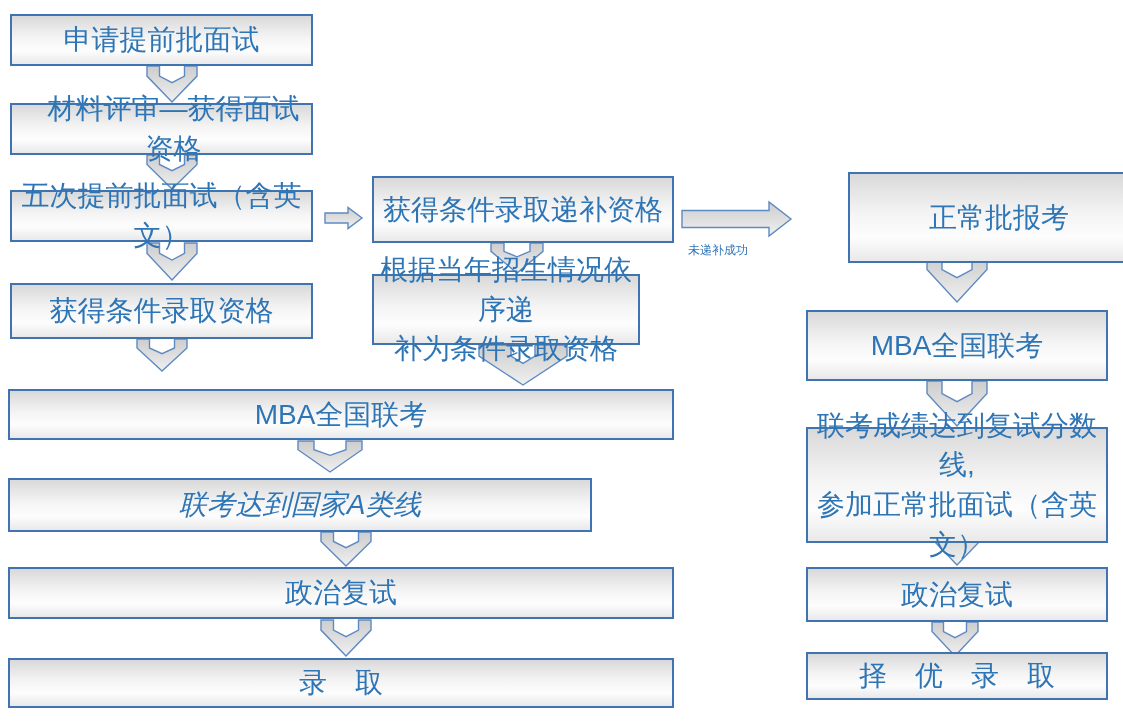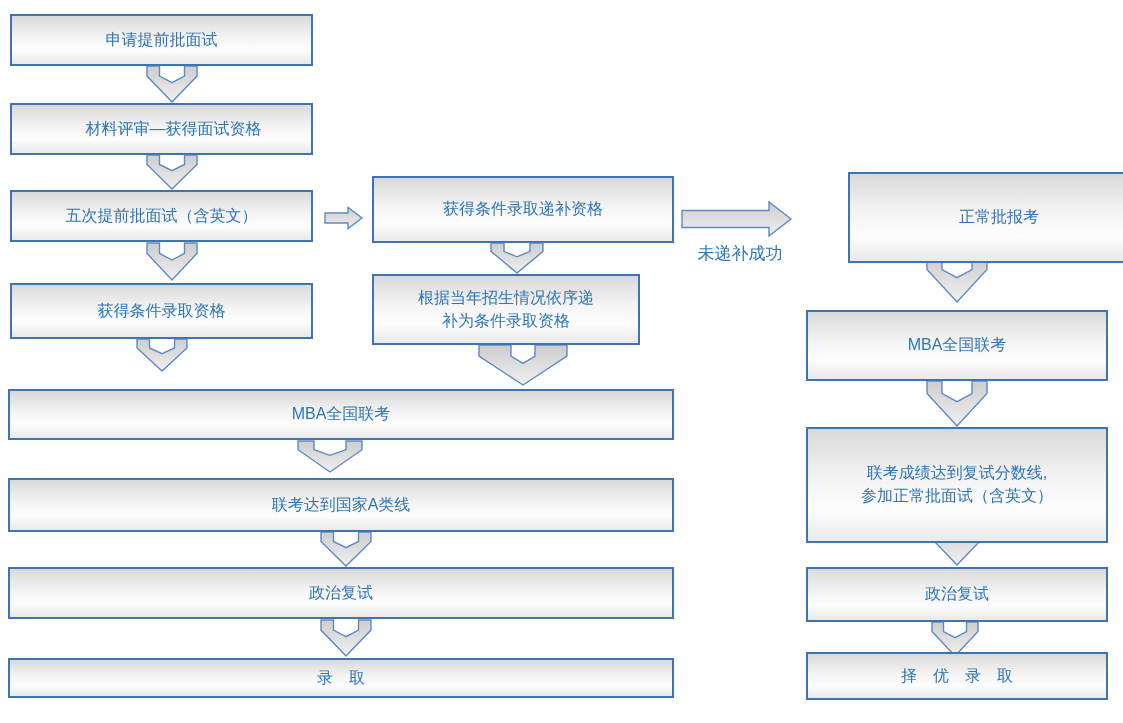--- a/index.html
+++ b/index.html
@@ -11,27 +11,27 @@
     font-family:"Liberation Sans","DejaVu Sans",sans-serif;
     overflow:hidden;
   }
   #arrow-layer{position:absolute;left:0;top:0;width:1123px;height:723px;pointer-events:none;}
   .node{
     position:absolute;box-sizing:border-box;
     border:2px solid var(--border,#3f74b0);
     background:linear-gradient(180deg,var(--fill-top,#d9d9d9) 0%,#f4f4f4 45%,#fdfdfd 72%,var(--fill-bottom,#e9e9e9) 100%);
     color:var(--text,#2e75b6);
     display:flex;align-items:center;justify-content:center;
-    font-size:16px;line-height:1.42;text-align:center;
+    font-size:28px;line-height:1.42;text-align:center;
     white-space:pre-line;
   }
   .edge-label{
     position:absolute;
     color:var(--text,#2e75b6);
-    font-size:17px;text-align:center;
+    font-size:12px;
   }
 </style>
 </head>
 <body>
 
 <div id="canvas" style="--border: #3f74b0; --text: #2e75b6; --fill-top: #d9d9d9; --fill-bottom: #e9e9e9; background: rgb(255, 255, 255);">
 
   <svg id="arrow-layer" viewBox="0 0 1123 723" xmlns="http://www.w3.org/2000/svg">
     <defs>
       <linearGradient id="arrowGrad" x1="0" y1="0" x2="0" y2="1">
@@ -59,23 +59,23 @@
   <div class="node" style="left:10px;  top:14px;  width:303px; height:52px;">申请提前批面试</div>
   <div class="node" style="left:10px;  top:103px; width:303px; height:52px;padding-left:24px;">材料评审—获得面试资格</div>
   <div class="node" style="left:10px;  top:283px; width:303px; height:56px;">获得条件录取资格</div>
   <div class="node" style="left:10px;  top:190px; width:303px; height:52px;">五次提前批面试（含英文）</div>
 
   <div class="node" style="left:372px; top:176px; width:302px; height:67px;">获得条件录取递补资格</div>
   <div class="node" style="left:372px; top:274px; width:268px; height:71px;">根据当年招生情况依序递
 补为条件录取资格</div>
 
   <div class="node" style="left:8px;   top:389px; width:666px; height:51px;">MBA全国联考</div>
-  <div class="node" style="left:8px;   top:478px; width:666px; height:54px;">联考达到国家A类线</div>
+  <div class="node" style="left:8px;   top:478px; width:584px; height:54px;font-style:italic;">联考达到国家A类线</div>
   <div class="node" style="left:8px;   top:567px; width:666px; height:52px;">政治复试</div>
-  <div class="node" style="left:8px;   top:658px; width:666px; height:40px;">录　取</div>
+  <div class="node" style="left:8px;   top:658px; width:666px; height:50px;">录　取</div>
 
   <div class="node" style="left:848px; top:172px; width:302px; height:91px;">正常批报考</div>
   <div class="node" style="left:806px; top:310px; width:302px; height:71px;">MBA全国联考</div>
   <div class="node" style="left:806px; top:427px; width:302px; height:116px;">联考成绩达到复试分数线,
 参加正常批面试（含英文）</div>
   <div class="node" style="left:806px; top:567px; width:302px; height:55px;">政治复试</div>
   <div class="node" style="left:806px; top:652px; width:302px; height:48px;">择　优　录　取</div>
 
   <div class="edge-label" style="left:688px; top:242px; width:104px;">未递补成功</div>
 

